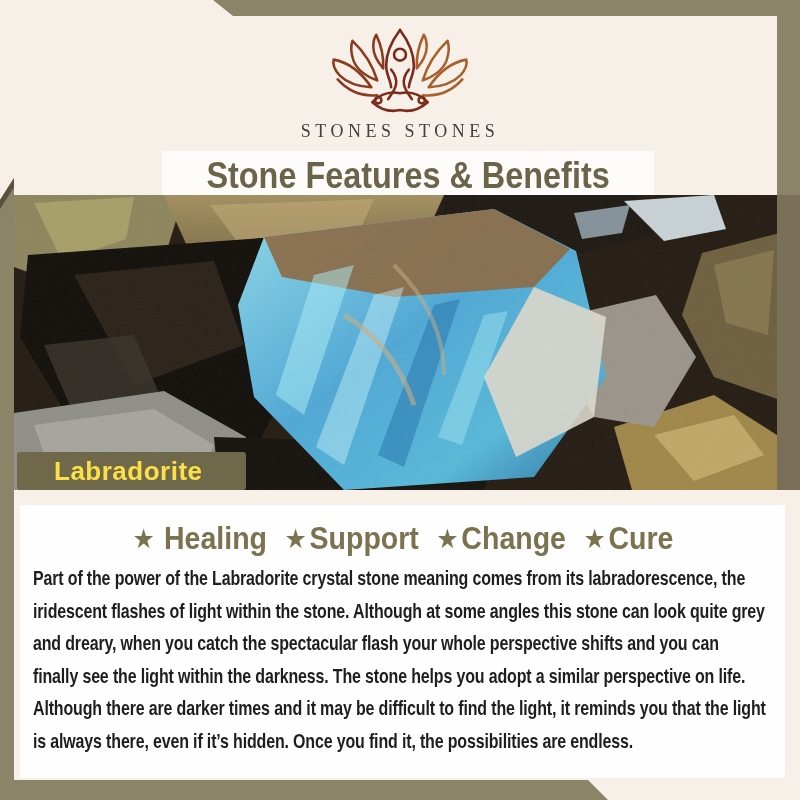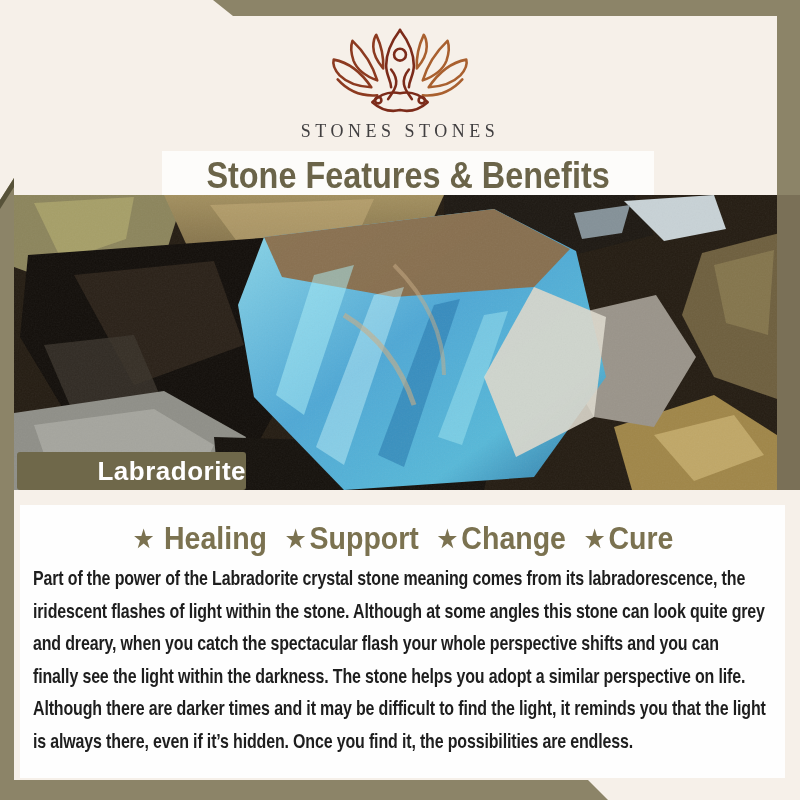--- a/index.html
+++ b/index.html
@@ -24,22 +24,22 @@
     display:inline-block;transform:scaleX(.9);transform-origin:center;
     font-size:36px;font-weight:bold;color:var(--title,#6b6449);white-space:nowrap;
   }
   
   .photo{position:absolute;left:14px;top:195px;width:766px;height:295px;}
   .photo svg{display:block;width:100%;height:100%;}
   
   .stone-label{
     position:absolute;left:17px;top:452px;width:229px;height:38px;
     background:var(--label,#6f684a);border-radius:3px;
-    color:#ffffff;font-size:26px;font-weight:bold;letter-spacing:.5px;
-    line-height:38px;padding-left:37px;box-sizing:border-box;text-align:right;
+    color:#fde047;font-size:26px;font-weight:bold;letter-spacing:.5px;
+    line-height:38px;padding-left:37px;box-sizing:border-box;
   }
   
   .white-panel{position:absolute;left:20px;top:505px;width:765px;height:273px;background:#fefefe;}
   
   .benefits{
     position:absolute;left:20px;top:519px;width:766px;height:40px;
     display:flex;align-items:center;justify-content:center;gap:19px;
     transform:scaleX(.92);transform-origin:center;
     color:var(--stars,#7b7250);
   }

